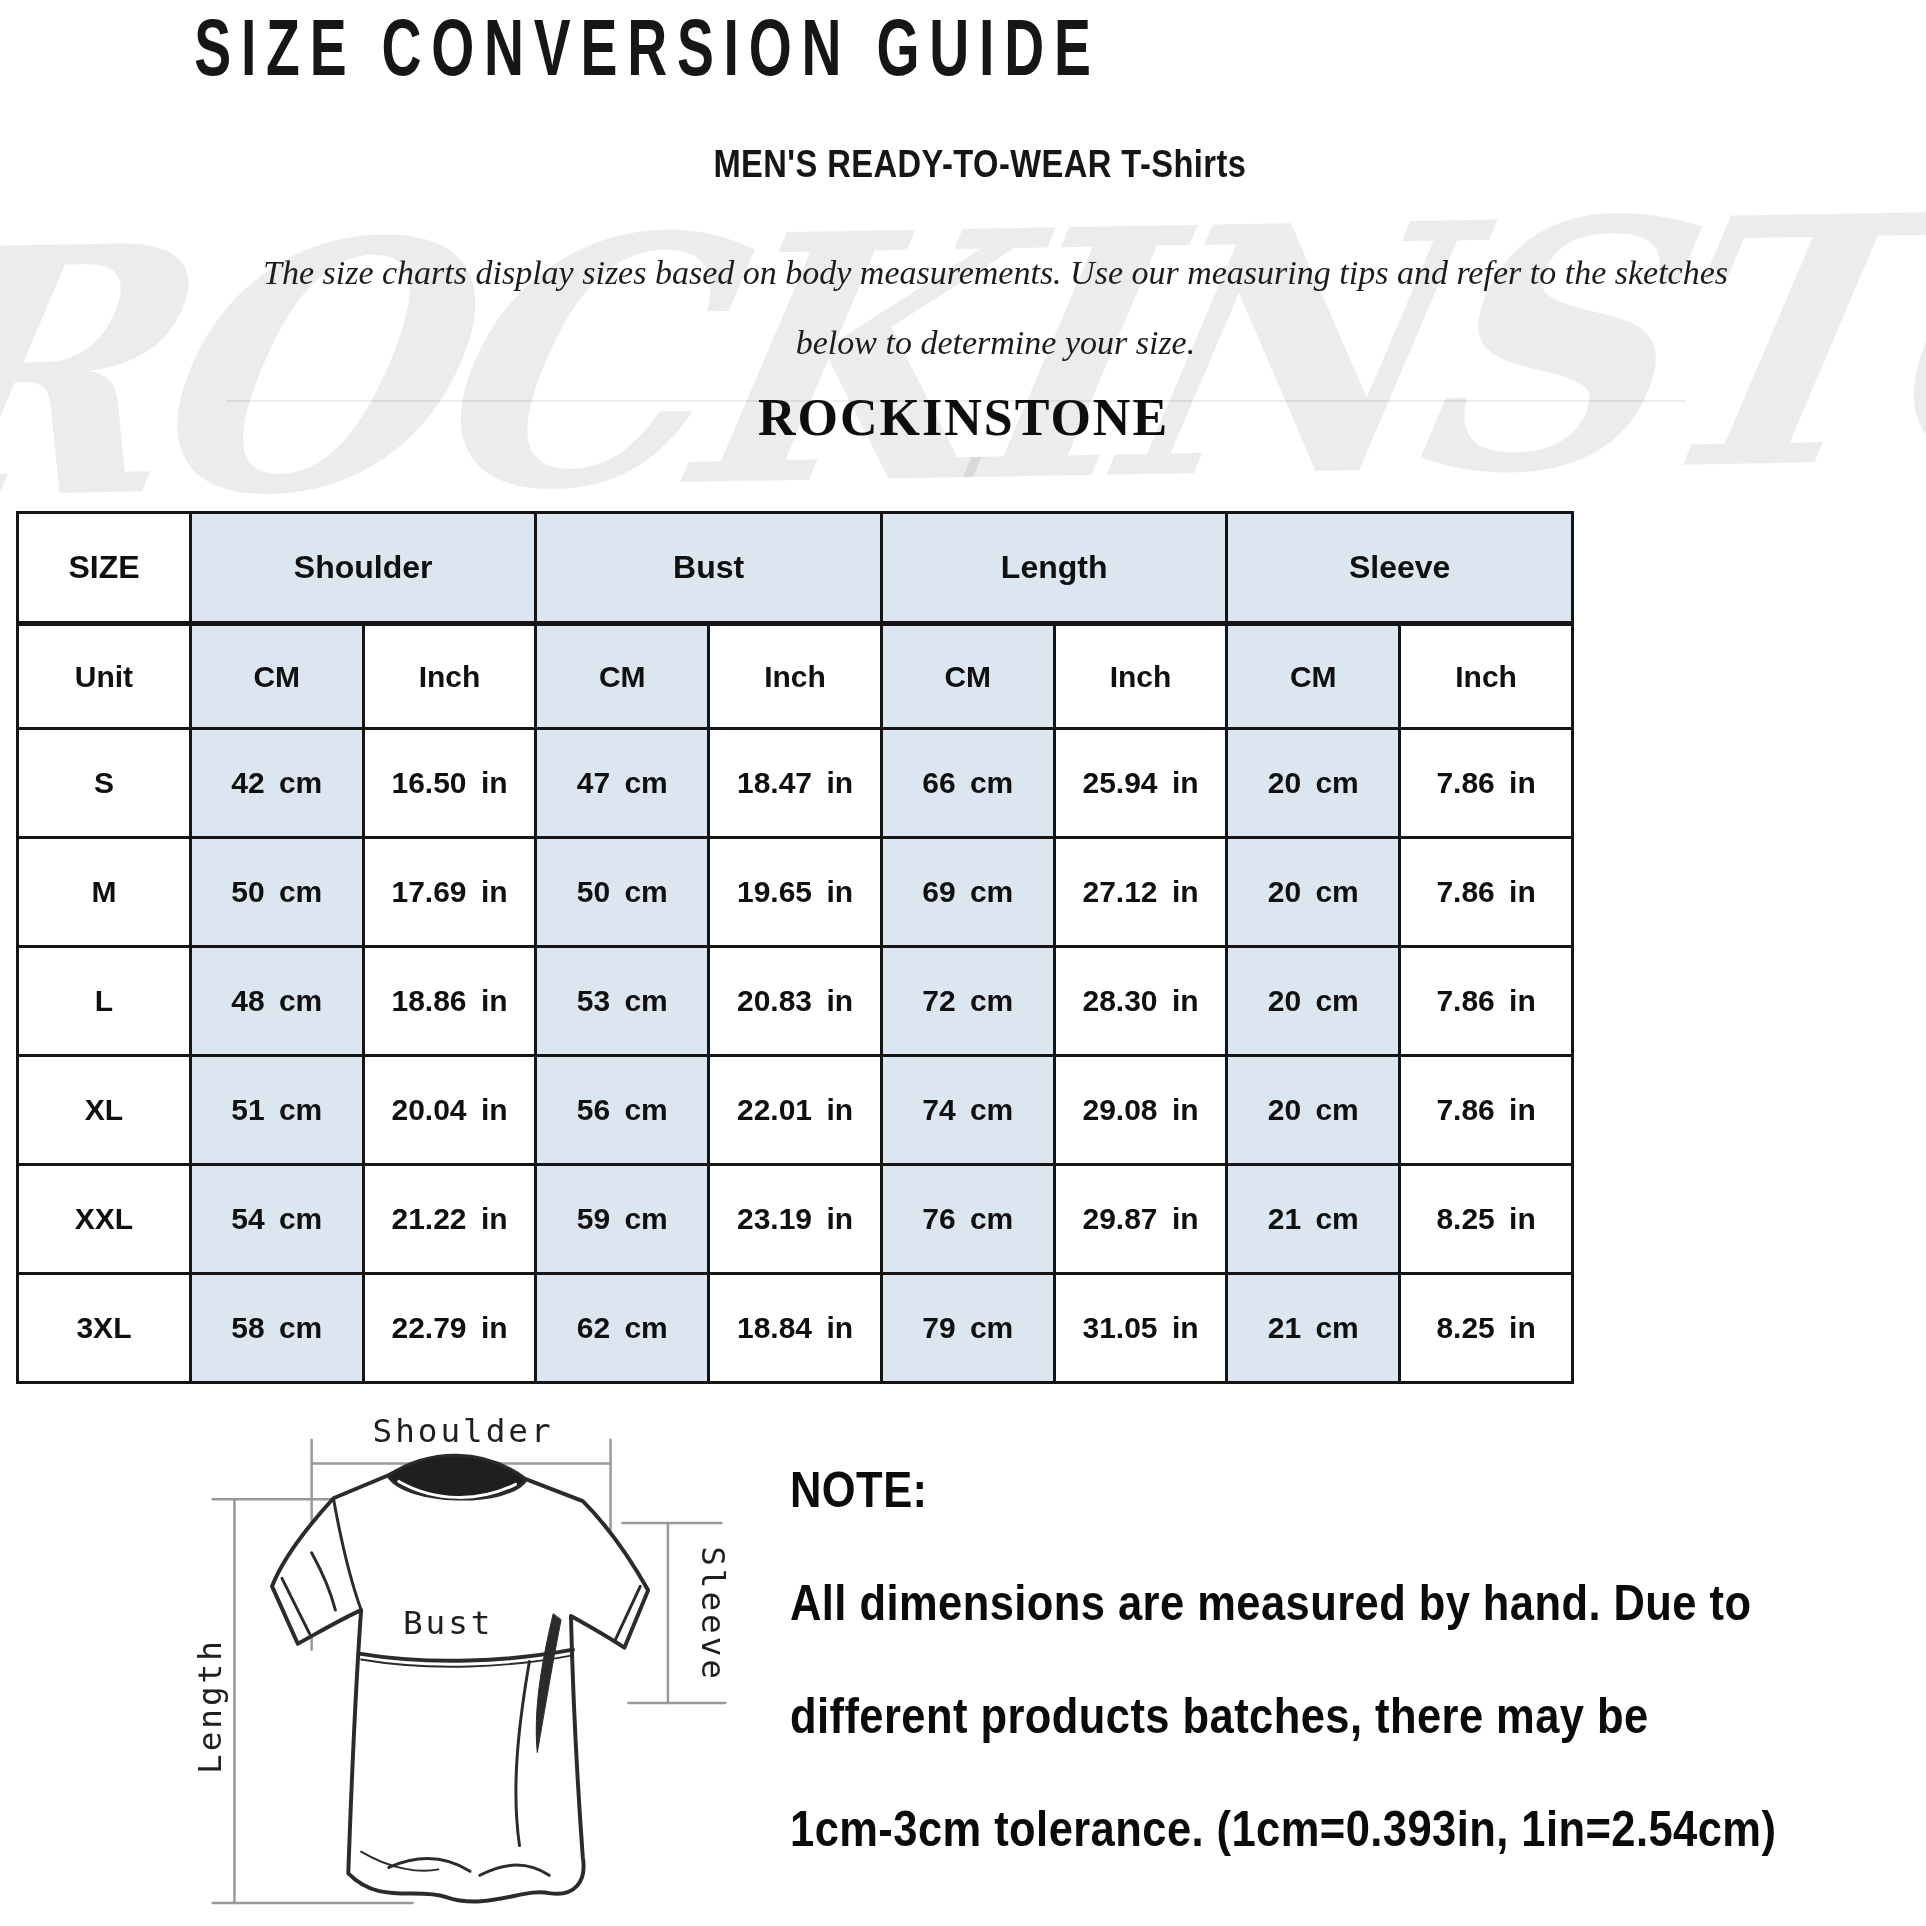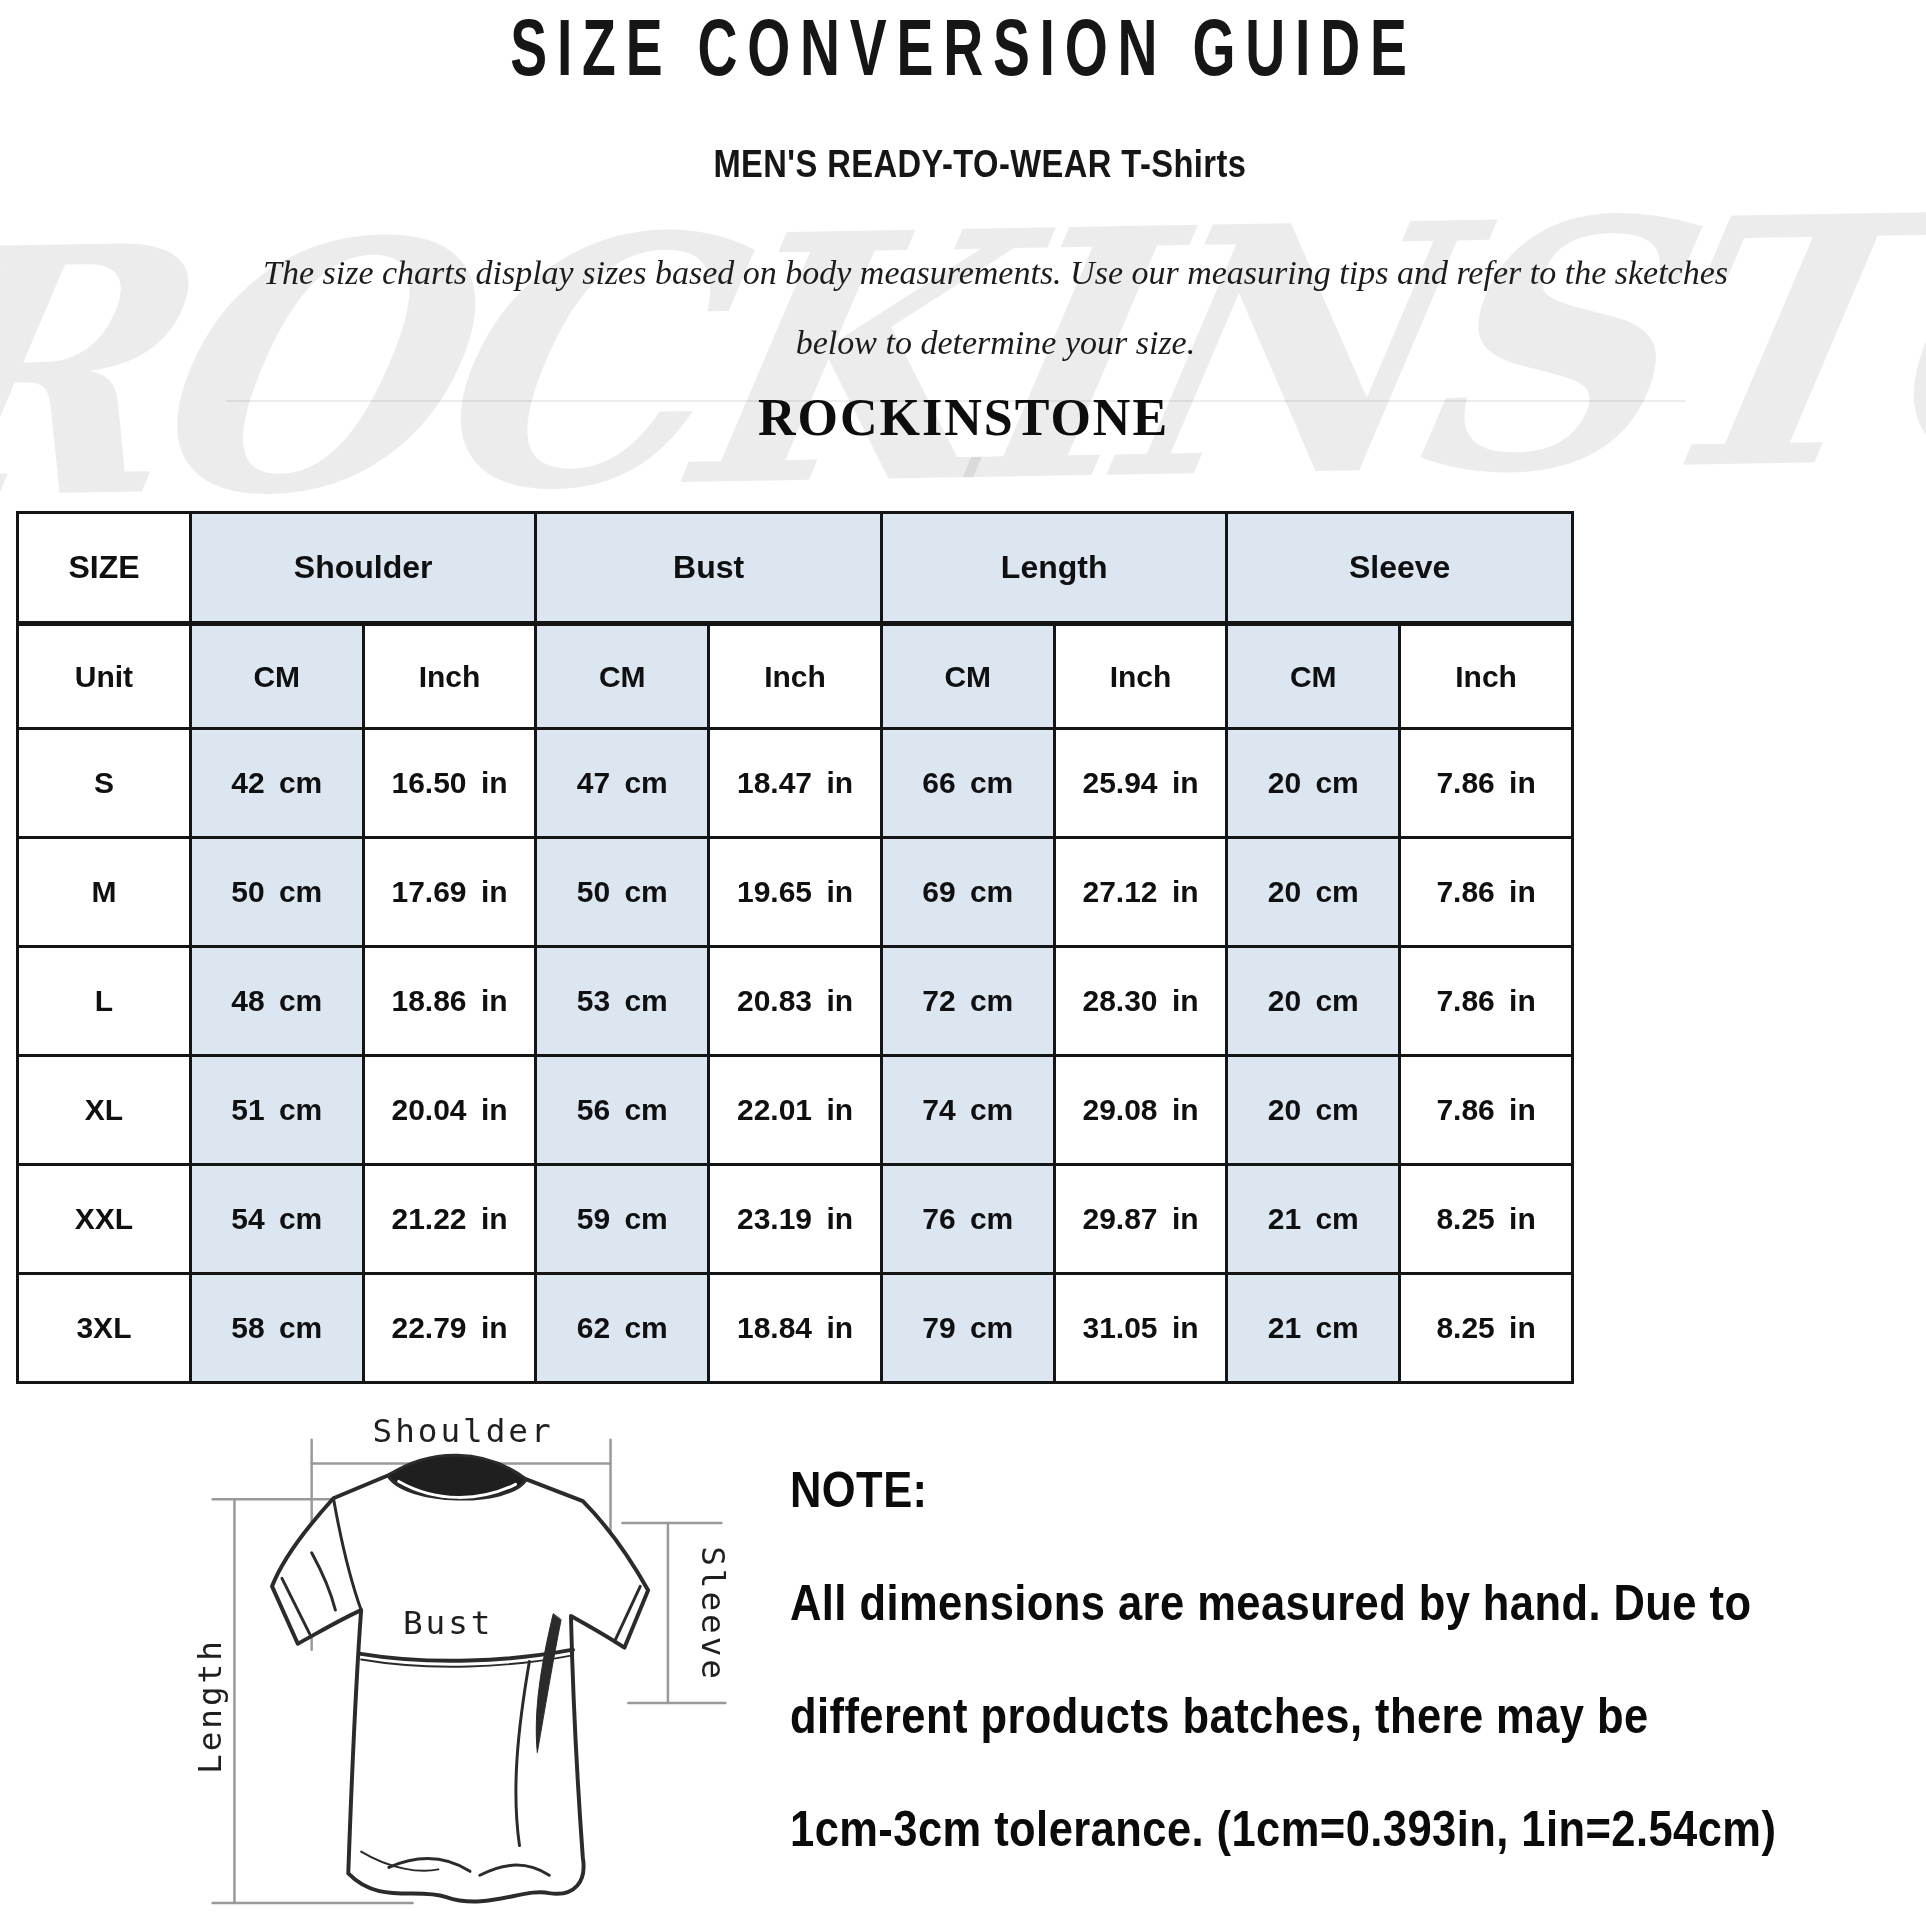--- a/index.html
+++ b/index.html
@@ -16,21 +16,21 @@
     transform:skewX(-14deg) rotate(-1deg);
     user-select:none; pointer-events:none;
   }
   .hairline{
     position:absolute; top:400px; left:226px; width:1460px; height:2px;
     background:rgba(0,0,0,0.07);
   }
   
   .title{
     position:absolute; top:2px; left:0; width:100%; margin:0;
-    text-align:center; font-weight:700; font-size:79px; letter-spacing:14px;
+    font-weight:700; font-size:79px; letter-spacing:14px;
     color:#161616;
   }
   .title .condense{display:inline-block; transform:scaleX(0.70); white-space:nowrap;}
   .subtitle{
     position:absolute; top:127px; left:0; width:100%; margin:16px;
     text-align:center; font-weight:700; font-size:38px; letter-spacing:0.5px;
     color:#161616;
   }
   .subtitle .condense{display:inline-block; transform:scaleX(0.86); white-space:nowrap;}
   .intro{

